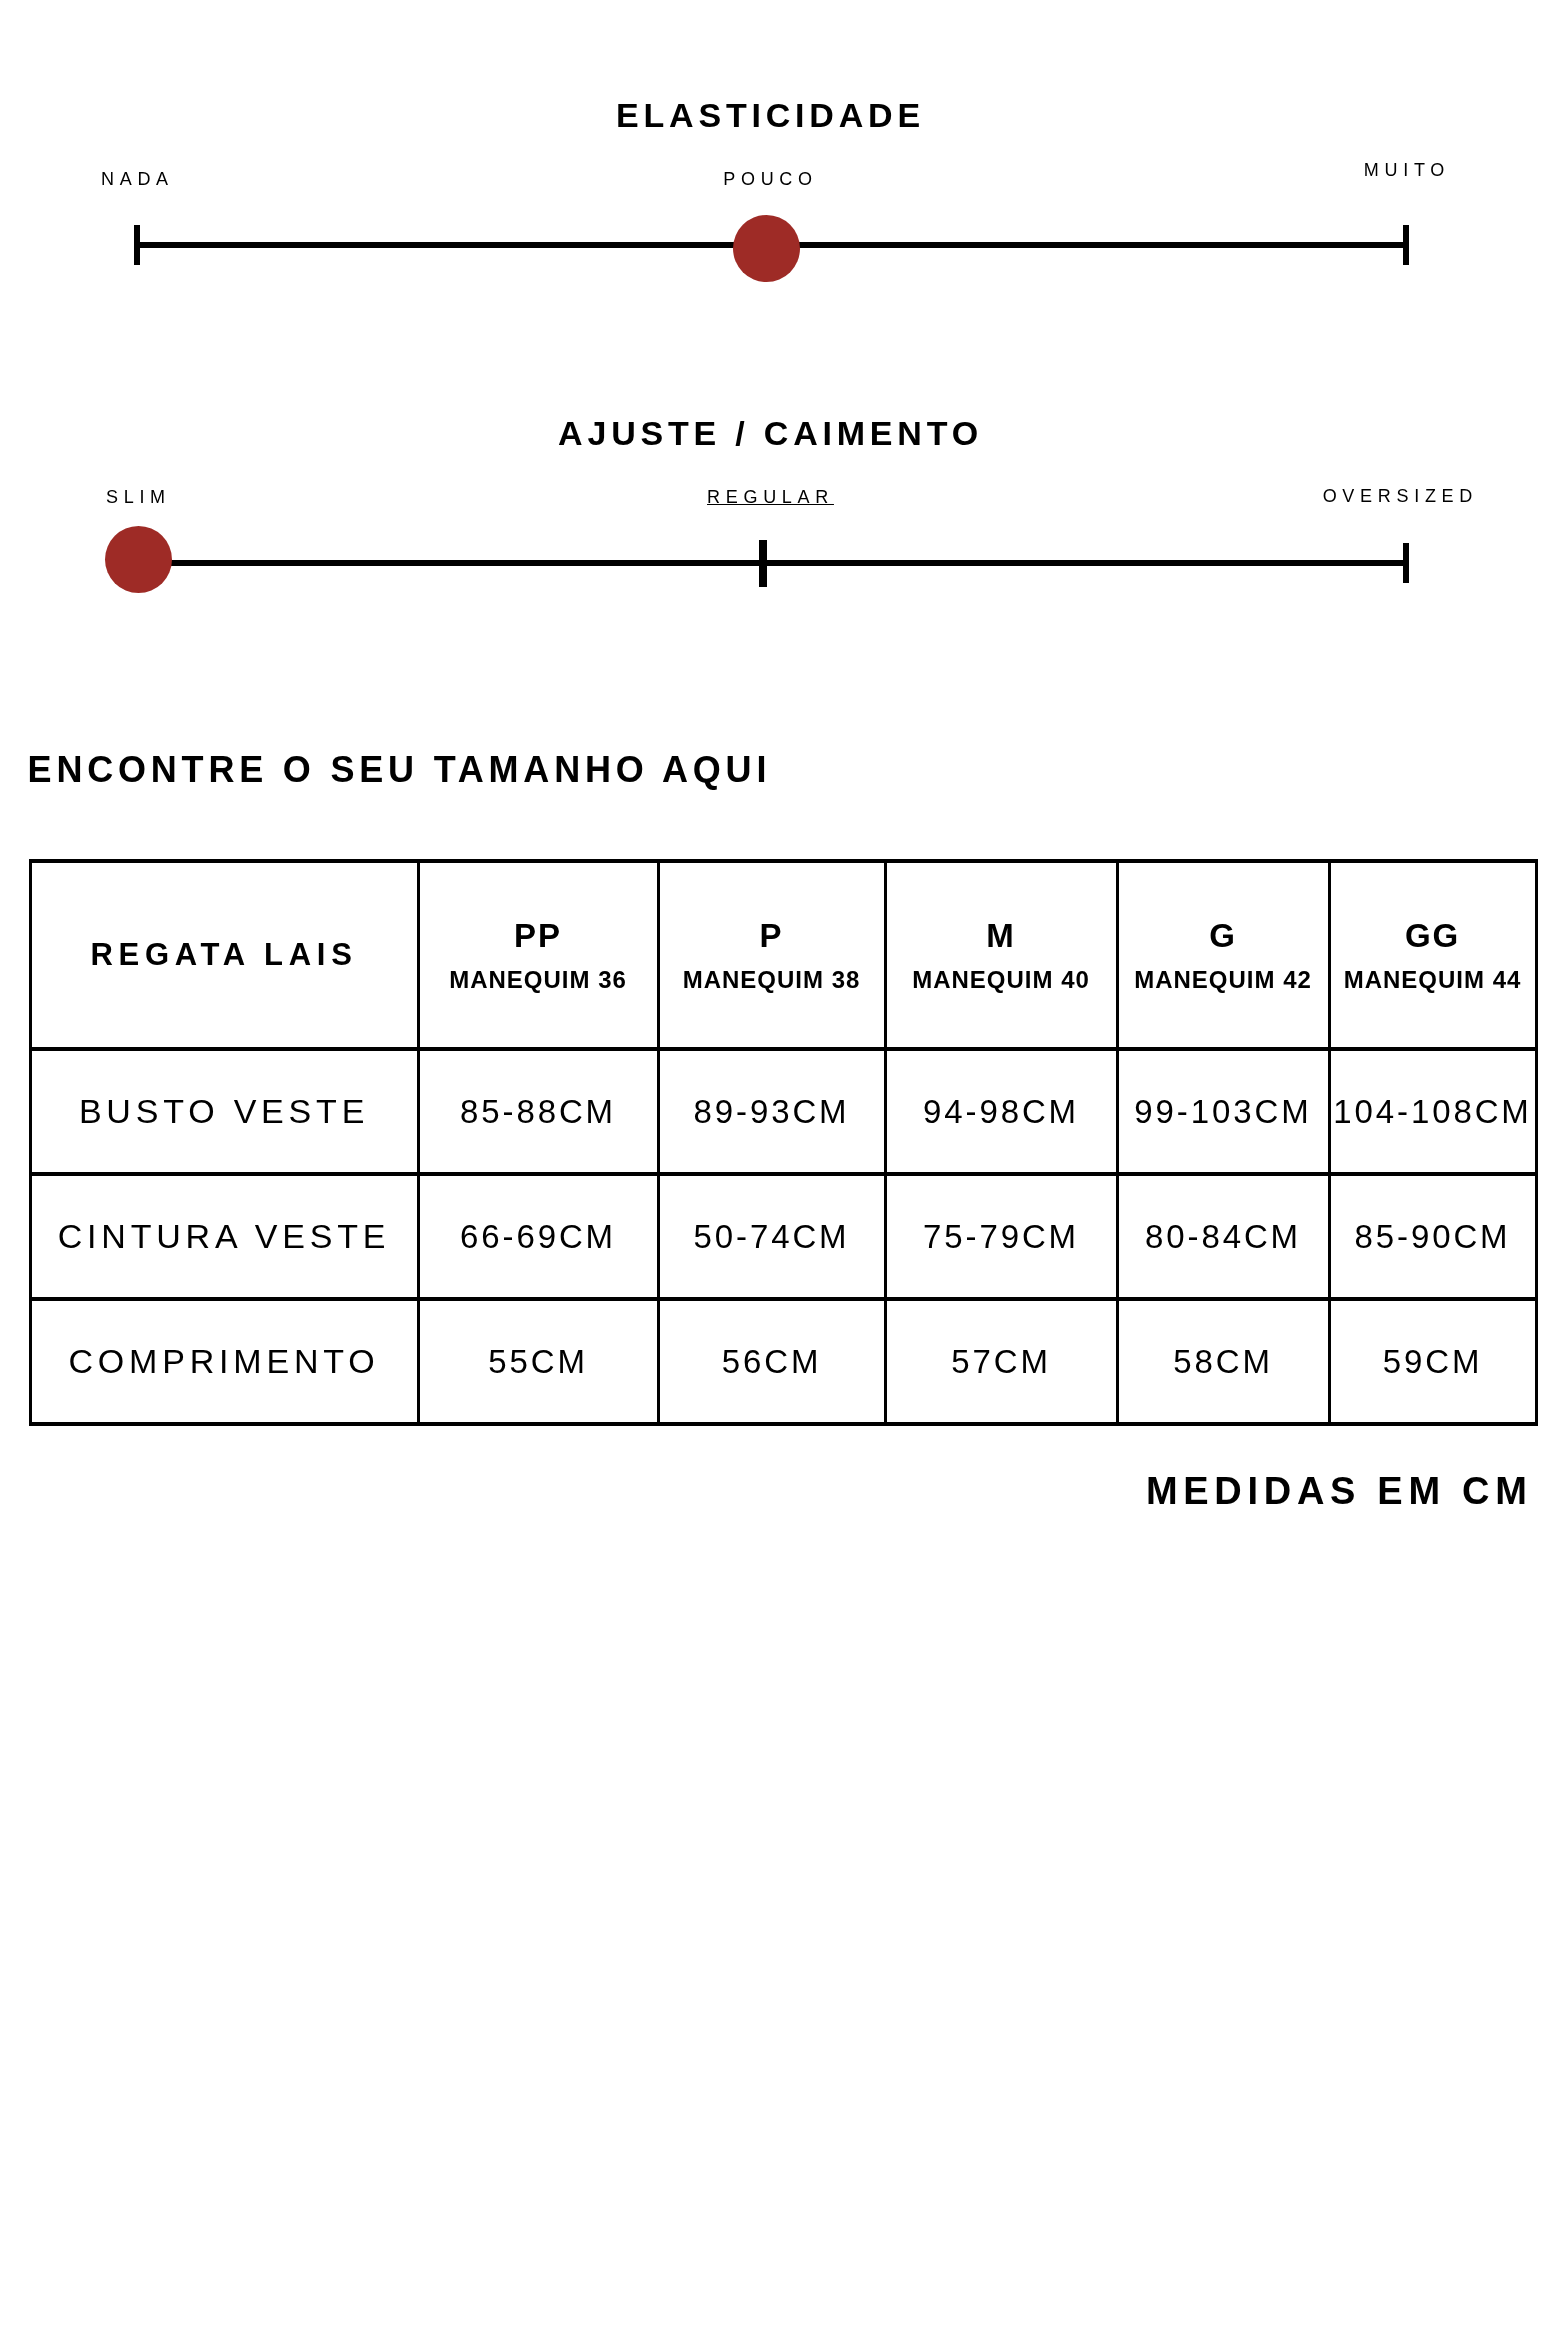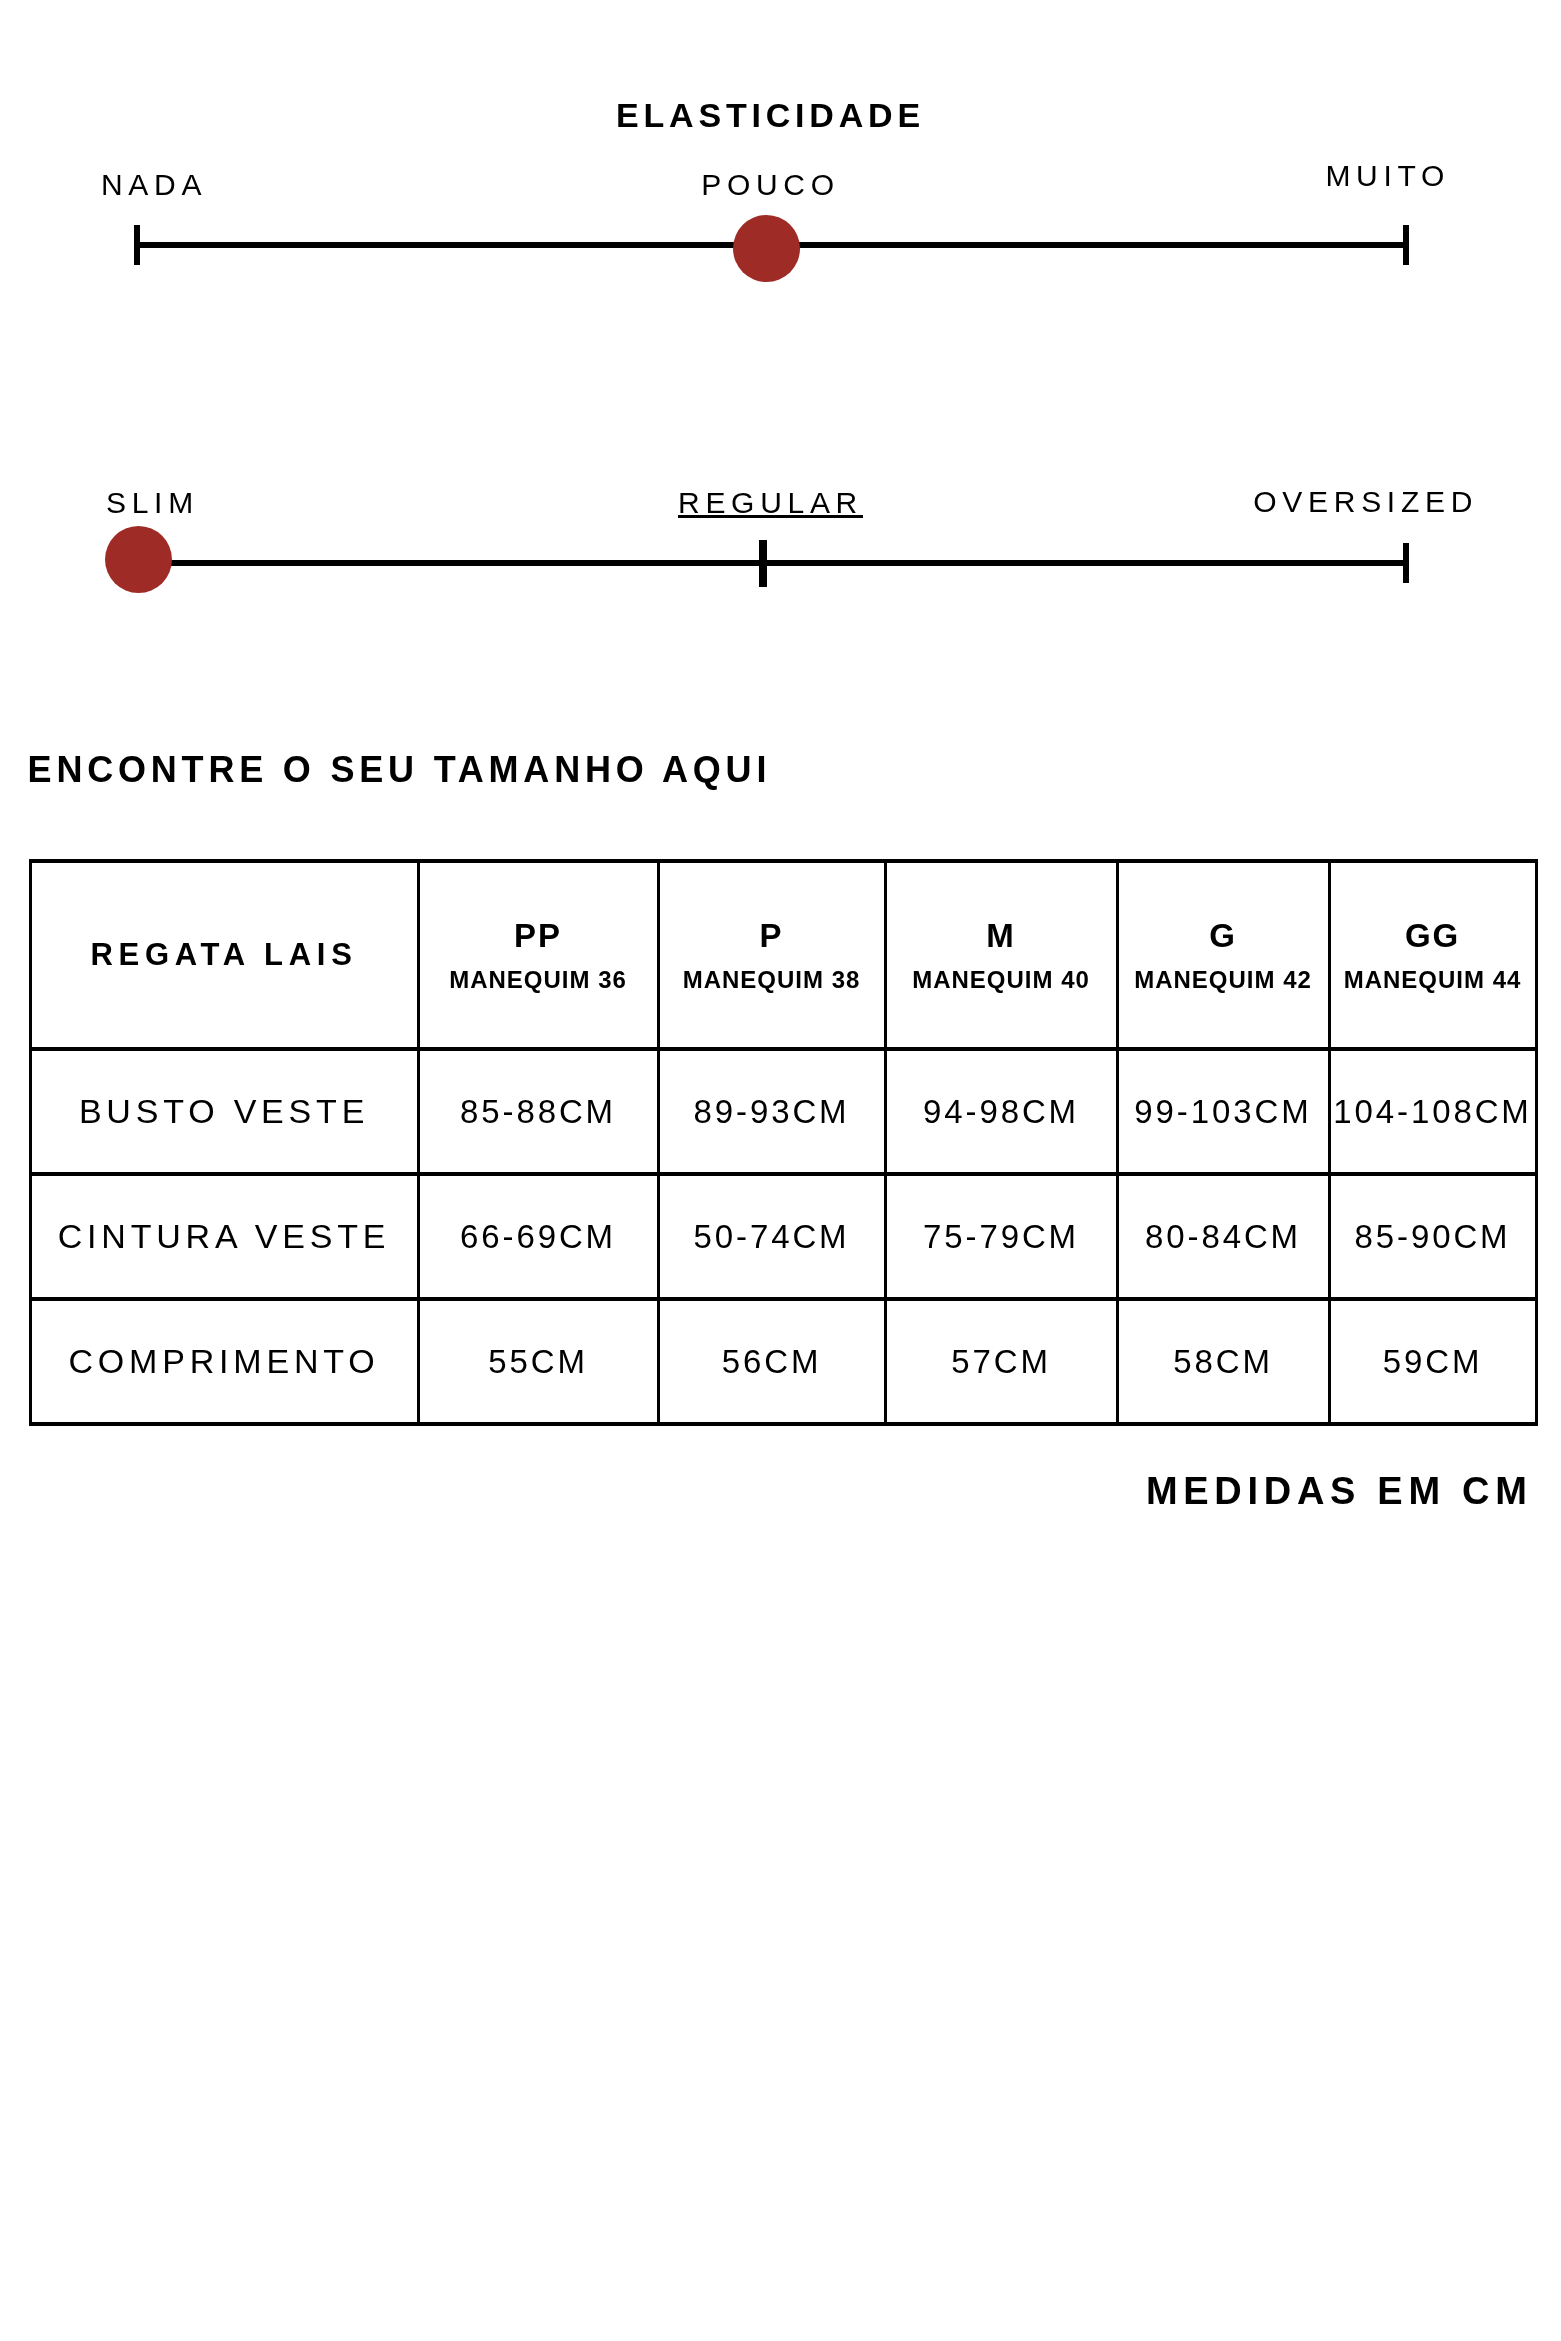--- a/index.html
+++ b/index.html
@@ -20,21 +20,21 @@
   .abs{position:absolute;}
 
   
   .slider-title{
     left:136px;width:1269px;
     text-align:center;
     font-size:34px;font-weight:700;letter-spacing:4.8px;
     line-height:1;white-space:nowrap;
   }
   .slider-label{
-    font-size:30px;font-weight:400;letter-spacing:5.7px;
+    font-size:18px;font-weight:400;letter-spacing:5.7px;
     line-height:1;white-space:nowrap;color:var(--text);
   }
   .slider-track{
     left:136px;width:1269px;height:6.2px;
     background:var(--line);
   }
   .slider-tick{
     width:5.7px;height:40px;background:var(--line);
   }
   .slider-tick.mid{width:8px;height:47px;}
@@ -93,20 +93,21 @@
     <div class="abs slider-label" style="left:136px;width:1269px;top:170px;text-align:center;">POUCO</div>
     <div class="abs slider-label" style="right:111px;top:161px;">MUITO</div>
 
     <div class="abs slider-track" style="top:242px;"></div>
     <div class="abs slider-tick" style="left:134px;top:225px;"></div>
     <div class="abs slider-tick" style="left:1403px;top:225px;"></div>
     <div class="abs slider-dot" style="left:733px;top:215px;"></div>
   </div>
 
   <div class="abs" style="left:0;top:333px;width:1561px;height:333px;">
+    <div class="abs slider-title" style="top:83px;">AJUSTE / CAIMENTO</div>
 
     <div class="abs slider-label" style="left:106px;top:155px;">SLIM</div>
     <div class="abs slider-label" style="left:136px;width:1269px;top:155px;text-align:center;text-decoration:underline;">REGULAR</div>
     <div class="abs slider-label" style="right:83px;top:154px;">OVERSIZED</div>
 
     <div class="abs slider-track" style="top:227px;"></div>
     <div class="abs slider-tick" style="left:134px;top:210px;"></div>
     <div class="abs slider-tick mid" style="left:759px;top:207px;"></div>
     <div class="abs slider-tick" style="left:1403px;top:210px;"></div>
     <div class="abs slider-dot" style="left:105px;top:193px;"></div>

